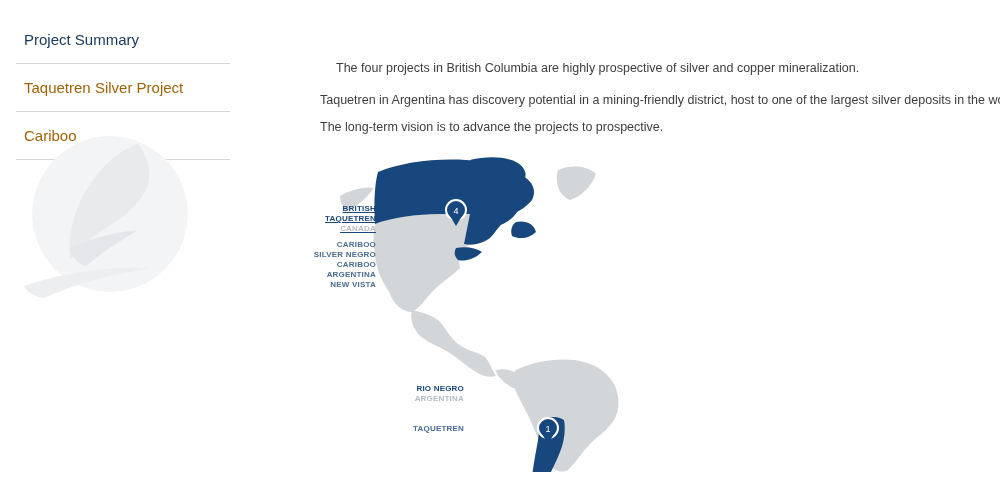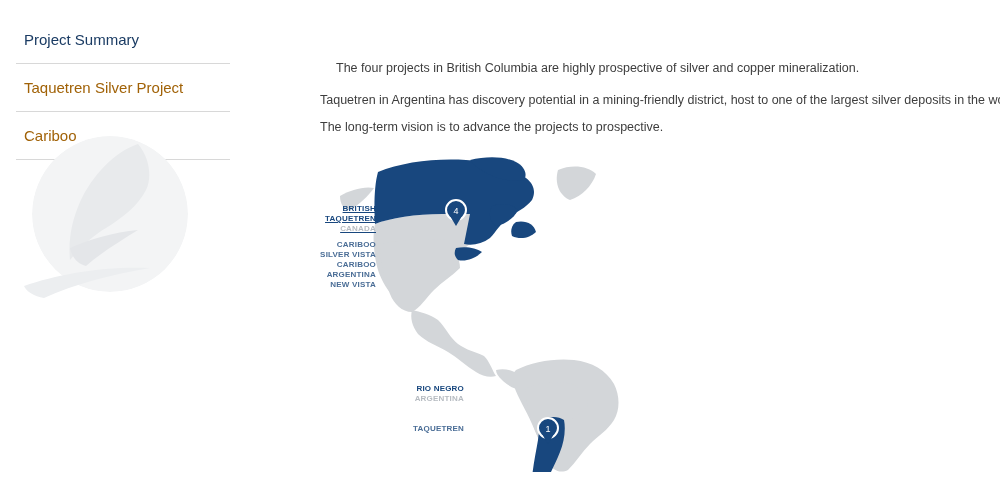--- a/index.html
+++ b/index.html
@@ -192,21 +192,21 @@
       </svg>
 
       <div class="label-group group-bc">
         <div class="lbl lbl-blue lbl-bc">
           <div>BRITISH</div>
           <div>TAQUETREN</div>
           <div class="lbl-grey">CANADA</div>
         </div>
         <div class="lbl lbl-mid lbl-props">
           <div>CARIBOO</div>
-          <div>SILVER VISTA</div>
+          <div>SILVER NEGRO</div>
           <div>CARIBOO</div>
           <div>ARGENTINA</div>
           <div>NEW VISTA</div>
         </div>
       </div>
 
       <div class="label-group group-rn">
         <div class="lbl lbl-blue lbl-rn">
           <div>RIO NEGRO</div>
           <div class="lbl-grey">ARGENTINA</div>

